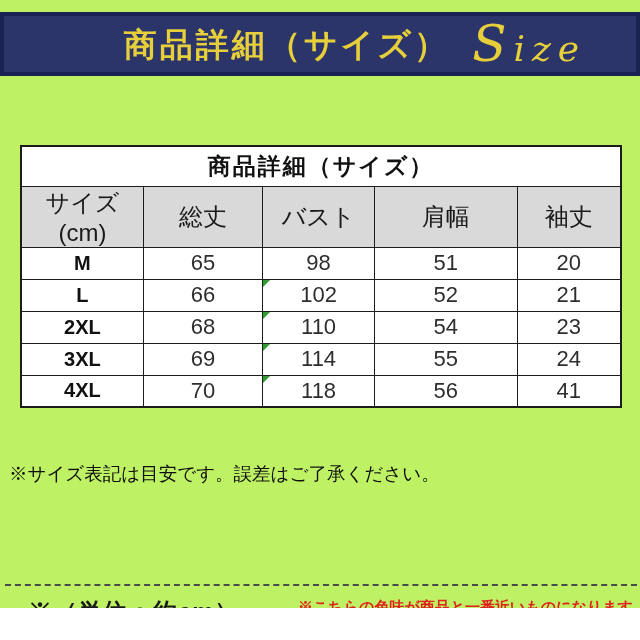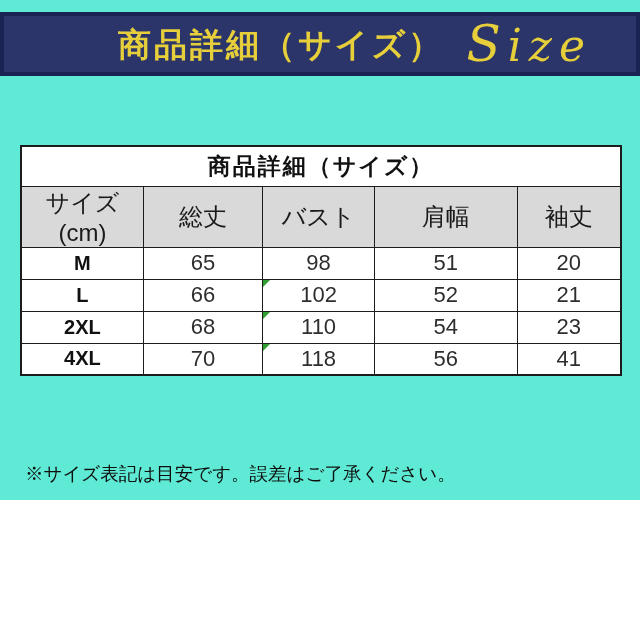--- a/index.html
+++ b/index.html
@@ -1,21 +1,21 @@
 <!DOCTYPE html>
 <html><head>
 <meta charset="utf-8">
 <style>
   * { margin: 0; padding: 0; box-sizing: border-box; }
   html, body { background: #ffffff; }
   .page {
     position: relative;
     width: 640px;
-    height: 500px;
-    background: #5eead4;
+    height: 608px;
+    background: #bef264;
     overflow: hidden;
     font-family: "Liberation Sans", sans-serif;
   }
 
   
   .banner {
     position: absolute;
     left: 0; top: 12px;
     width: 640px; height: 64px;
     background: #2b3569;
@@ -32,21 +32,21 @@
     font-weight: bold;
     letter-spacing: 3px;
     white-space: nowrap;
     line-height: 1;
   }
   .banner-en {
     display: inline-block;
     color: #e6cf3a;
     font-family: "DejaVu Serif", serif;
     font-style: italic;
-    font-size: 44px;
+    font-size: 36px;
     letter-spacing: 7px;
     line-height: 1;
     white-space: nowrap;
   }
   .banner-en::first-letter {
     font-size: 50px;
   }
 
   
   table.size-table {
@@ -106,21 +106,21 @@
   
   .notes {
     position: absolute;
     left: 9px; top: 462px;
     width: 628px;
     font-size: 18.5px;
     line-height: 23.8px;
     color: #0f0f0f;
     letter-spacing: 0;
   }
-  .note-line { word-break: break-all; overflow-wrap: anywhere; margin-left: 16px; }
+  .note-line { word-break: break-all; overflow-wrap: anywhere; }
 
   
   .divider {
     position: absolute;
     left: 5px; top: 584px;
     width: 632px; height: 0;
     border-top: 2px dashed #4a4a4a;
   }
 
   
@@ -192,20 +192,27 @@
 
 
       <tr class="data-row">
         <td class="size-cell">2XL</td>
         <td class="val-cell">68</td>
         <td class="val-cell"><i class="tri"></i><span>110</span></td>
         <td class="val-cell">54</td>
         <td class="val-cell">23</td>
       </tr>
 
+      <tr class="data-row">
+        <td class="size-cell">3XL</td>
+        <td class="val-cell">69</td>
+        <td class="val-cell"><i class="tri"></i><span>114</span></td>
+        <td class="val-cell">55</td>
+        <td class="val-cell">24</td>
+      </tr>
 
       <tr class="data-row">
         <td class="size-cell">4XL</td>
         <td class="val-cell">70</td>
         <td class="val-cell"><i class="tri"></i><span>118</span></td>
         <td class="val-cell">56</td>
         <td class="val-cell">41</td>
       </tr>
     </tbody>
   </table>

